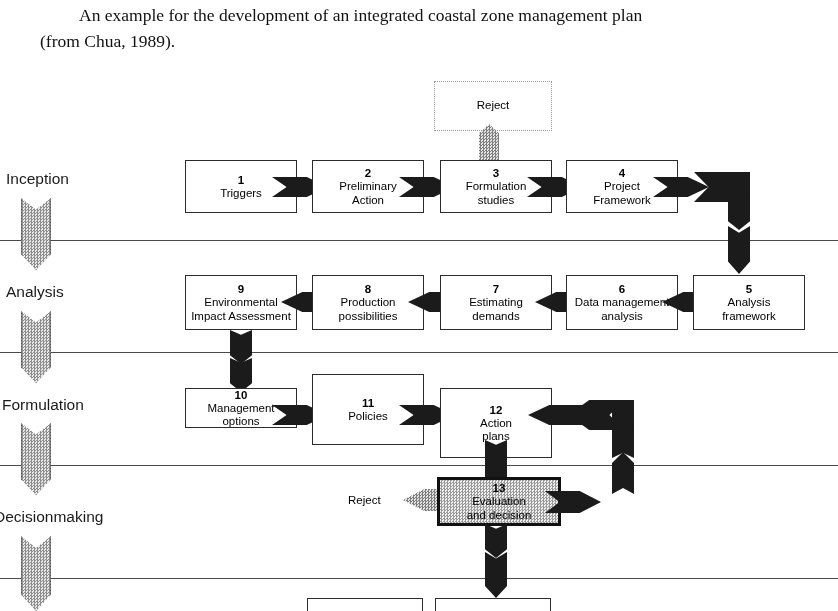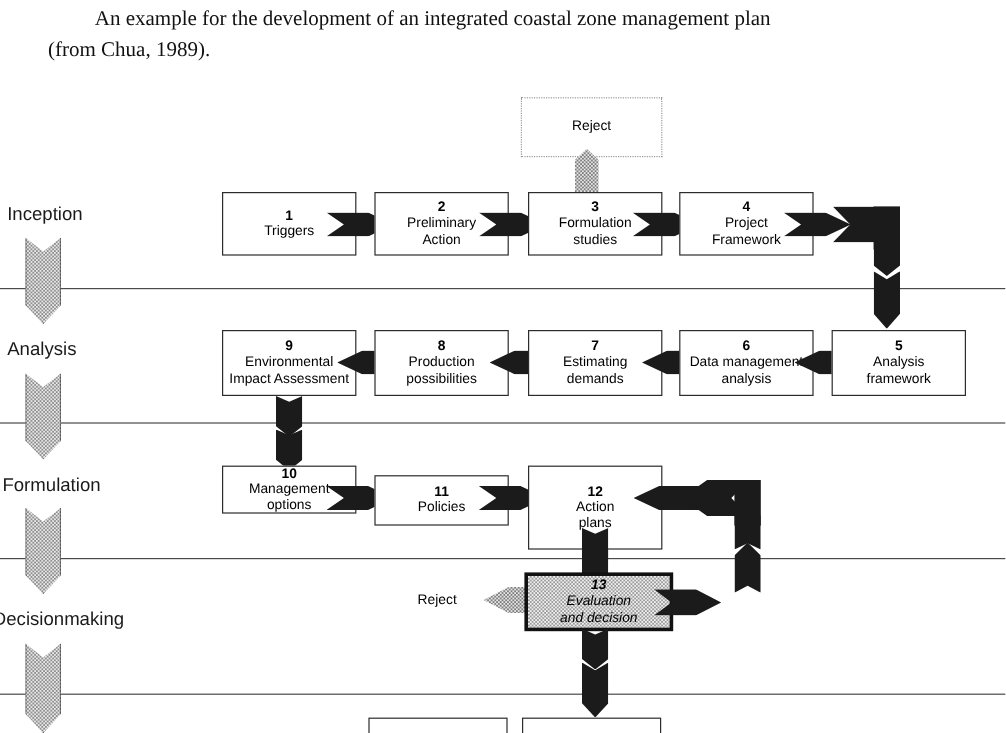--- a/index.html
+++ b/index.html
@@ -33,21 +33,21 @@
   
   .box{position:absolute;border:1px solid #2c2c2c;background:#fff;
        box-sizing:border-box;display:flex;flex-direction:column;
        align-items:center;justify-content:center;text-align:center;
        font-size:11.5px;line-height:13.5px;}
   .box .num{font-weight:bold;font-size:11.5px;line-height:14px;}
   .box .cap{font-size:11.5px;line-height:13.5px;padding:0 2px;}
 
   .box.decision{background:
         repeating-conic-gradient(#9a9a9a 0% 25%, #f0f0f0 0% 50%) 0 0/3px 3px;
-        border:3px solid #111;font-style:italic;}
+        border:3px solid #111;}
 
   .box.dotted{border:1px dotted #9a9a9a;background:#fff;
         justify-content:center;font-size:12px;}
 
   
   .arrow-r{position:absolute;background:#1b1b1b;
       -webkit-clip-path:polygon(0 0, 62% 0, 100% 50%, 62% 100%, 0 100%, 26% 50%);
       clip-path:polygon(0 0, 62% 0, 100% 50%, 62% 100%, 0 100%, 26% 50%);}
   .arrow-l{position:absolute;background:#1b1b1b;
       -webkit-clip-path:polygon(100% 0, 38% 0, 0 50%, 38% 100%, 100% 100%, 74% 50%);
@@ -177,21 +177,21 @@
   <div class="arrow-d" style="left:230px;top:330px;width:22px;height:34px"></div>
   <div class="arrow-d" style="left:230px;top:358px;width:22px;height:34px"></div>
 
   <div class="box" style="left:185px;top:388px;width:112px;height:40px">
     <span class="num">10</span>
     <span class="cap">Management</span>
     <span class="cap">options</span>
   </div>
   <div class="arrow-r" style="left:272px;top:405px;width:56px;height:20px"></div>
 
-  <div class="box" style="left:312px;top:396px;width:112px;height:42px">
+  <div class="box" style="left:312px;top:374px;width:112px;height:71px">
     <span class="num">11</span>
     <span class="cap">Policies</span>
   </div>
   <div class="arrow-r" style="left:399px;top:405px;width:56px;height:20px"></div>
 
   <div class="box" style="left:440px;top:388px;width:112px;height:70px">
     <span class="num">12</span>
     <span class="cap">Action</span>
     <span class="cap">plans</span>
   </div>

